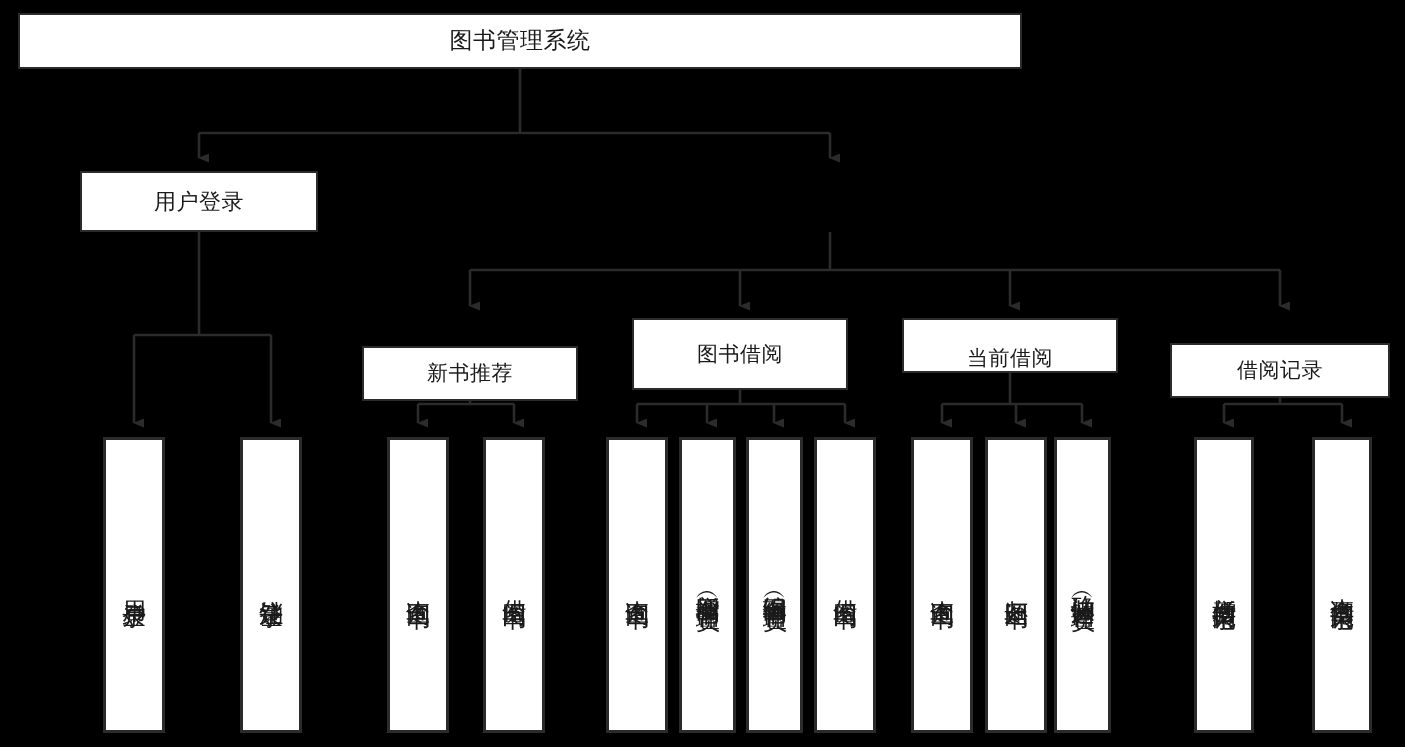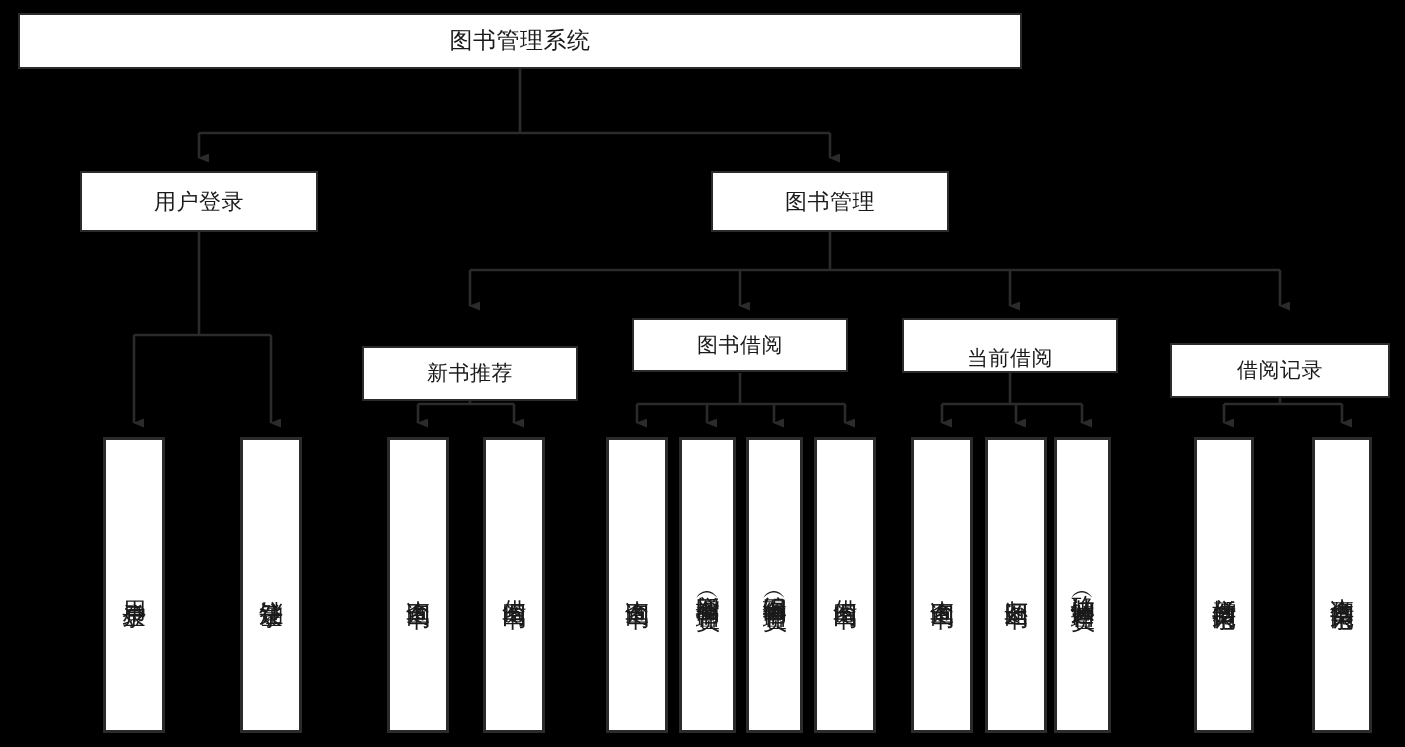--- a/index.html
+++ b/index.html
@@ -125,28 +125,25 @@
     </g>
   </svg>
 
   <div class="node node-root" style="left:18px; top:13px; width:1004px; height:56px;">
     <span class="label">图书管理系统</span>
   </div>
 
   <div class="node node-l2" style="left:80px; top:171px; width:238px; height:61px;">
     <span class="label">用户登录</span>
   </div>
-  <div class="node node-l2" style="left:711px; top:171px; width:238px; height:61px;">
-    <span class="label">图书管理</span>
-  </div>
 
   <div class="node node-l3" style="left:362px; top:318px; width:216px; height:55px;margin-top:28px;">
     <span class="label">新书推荐</span>
   </div>
-  <div class="node node-l3" style="left:632px; top:318px; width:216px; height:54px;font-family:Liberation Serif, serif;">
+  <div class="node node-l3" style="left:632px; top:318px; width:216px; height:72px;font-family:Liberation Serif, serif;">
     <span class="label">图书借阅</span>
   </div>
   <div class="node node-l3" style="left:902px; top:318px; width:216px; height:55px;align-items:flex-end;">
     <span class="label">当前借阅</span>
   </div>
   <div class="node node-l3" style="left:1170px; top:318px; width:220px; height:55px;margin-top:25px;">
     <span class="label">借阅记录</span>
   </div>
 
   <div class="node node-leaf" style="left:103px; top:437px; width:62px; height:296px;">

